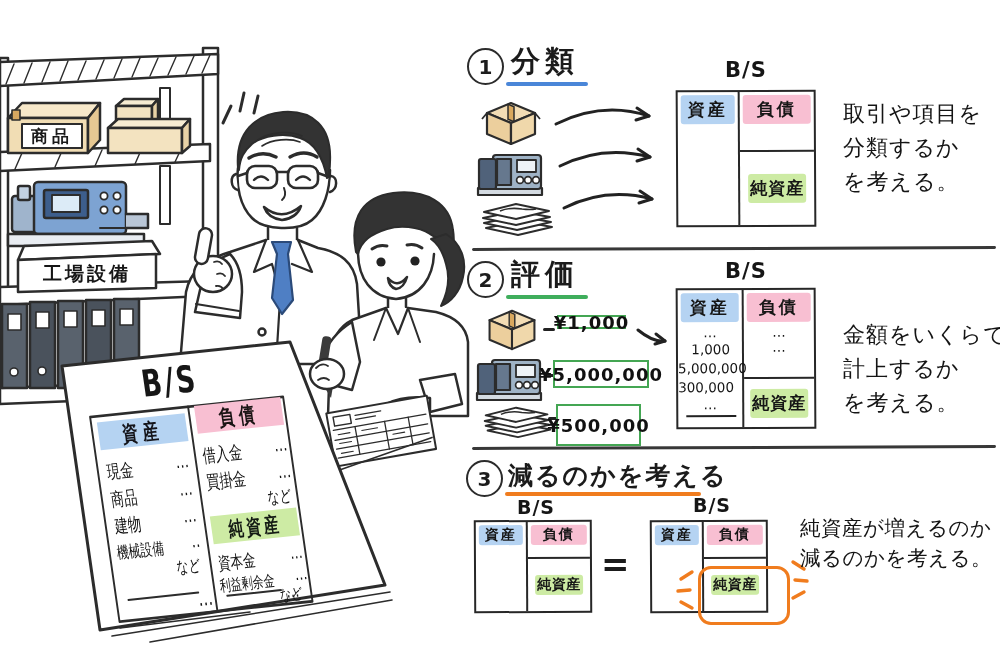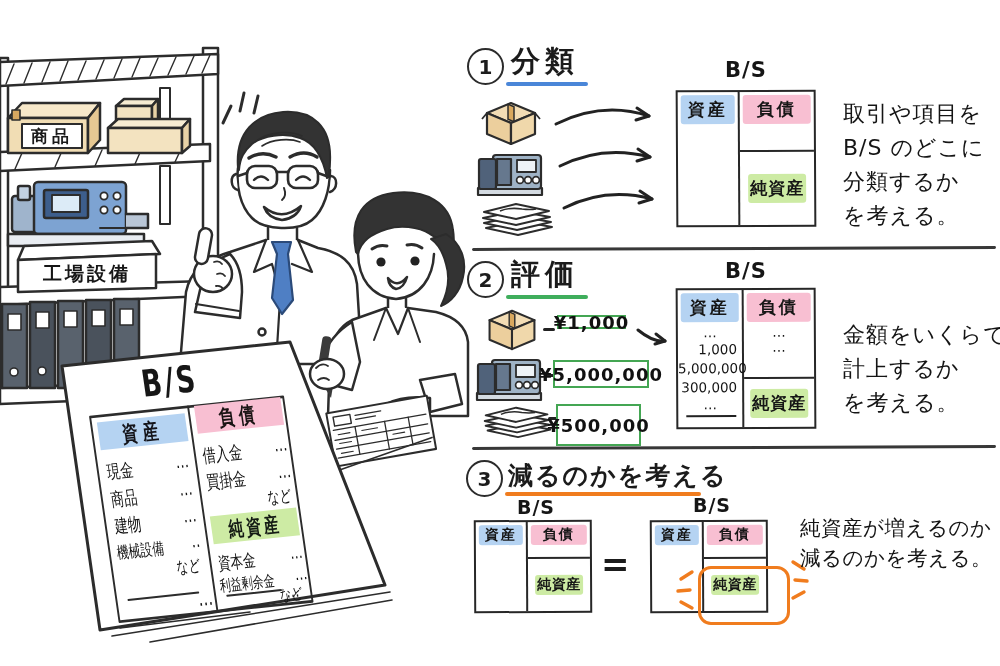--- a/index.html
+++ b/index.html
@@ -17,21 +17,21 @@
   .bs-title{font-size:21px;font-weight:600;letter-spacing:1px;color:#161616;text-align:center;width:60px;}
   .bs-card{border:2.5px solid #272727;background:#fff;display:flex;box-sizing:border-box;transform:rotate(-0.3deg);}
   .col-l{border-right:2.5px solid #272727;display:flex;flex-direction:column;box-sizing:border-box;}
   .col-r{flex:1;display:flex;flex-direction:column;box-sizing:border-box;}
   .cell-top{border-bottom:2.5px solid #272727;box-sizing:border-box;}
   .chip{font-weight:600;color:#161616;text-align:center;border-radius:3px;white-space:nowrap;}
   .chip.big{font-size:17px;letter-spacing:3px;padding:3px 2px;margin:3px;}
   .chip.sm{font-size:14px;letter-spacing:2px;padding:1px 2px;margin:3px;}
   .chip-blue{background:#b5d3f2;} .chip-pink{background:#f8bfd2;} .chip-green{background:#cdeba4;}
   .vals{font-size:13.5px;line-height:19px;color:#141414;}
-  .v-num{text-align:right;padding-right:5px;}
+  .v-num{text-align:right;padding-right:12px;}
   .v-dots{text-align:center;line-height:15px;}
   .total-line{border-top:2px solid #222;width:50px;margin:3px 6px 0 8px;}
   
   .desc{font-size:22px;line-height:34px;letter-spacing:1px;color:#141414;white-space:nowrap;}
   .desc.small{font-size:20.5px;line-height:30px;letter-spacing:0.5px;}
   
   .tag{border:2.5px solid #44a653;background:#fff;display:flex;align-items:center;justify-content:center;
     font-size:18px;font-weight:600;letter-spacing:1px;color:#111;box-sizing:border-box;}
   .connector{height:2.5px;background:#222;border-radius:2px;}
   .equals{font-size:34px;font-weight:700;color:#1b1b1b;}
@@ -336,21 +336,20 @@
         <div class="chip chip-pink big">負債</div>
       </div>
       <div style="display:flex;align-items:center;justify-content:center;flex:1;">
         <div class="chip chip-green big" style="letter-spacing:1px;">純資産</div>
       </div>
     </div>
   </div>
 
   <div class="abs desc" style="left:843px;top:97px;">
     <div>取引や項目を</div>
-    <div>B/S のどこに</div>
     <div>分類するか</div>
     <div>を考える。</div>
   </div>
 
   <div class="abs divider" style="left:472px;top:247px;width:524px;"></div>
 
   <div class="abs sec-num" style="left:467px;top:261px;">
     <span>2</span>
   </div>
   <div class="abs sec-title" style="left:511px;top:255px;">評価</div>

